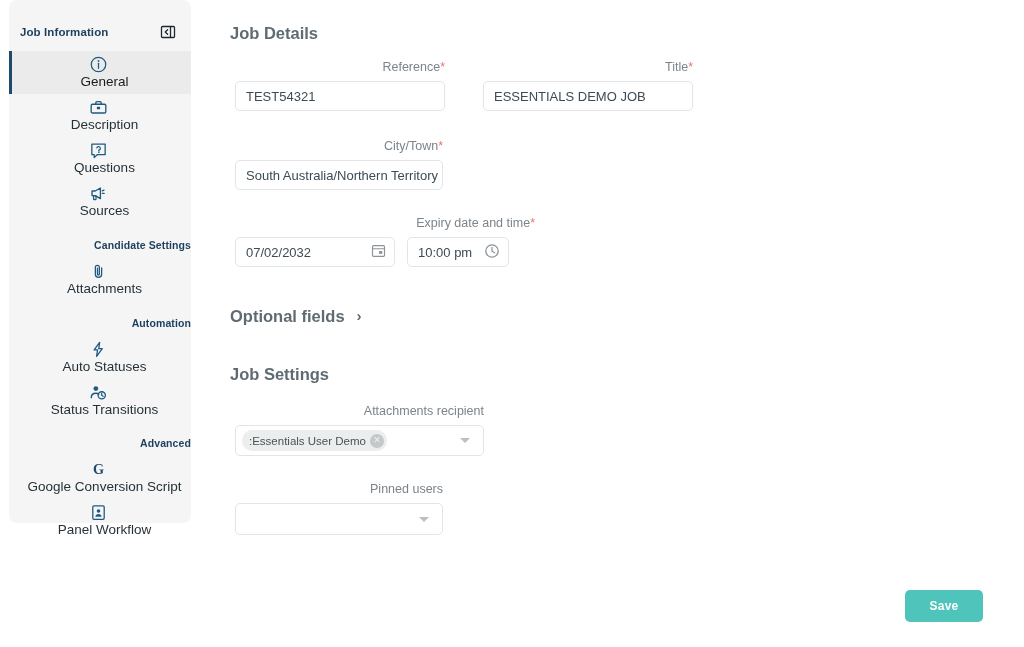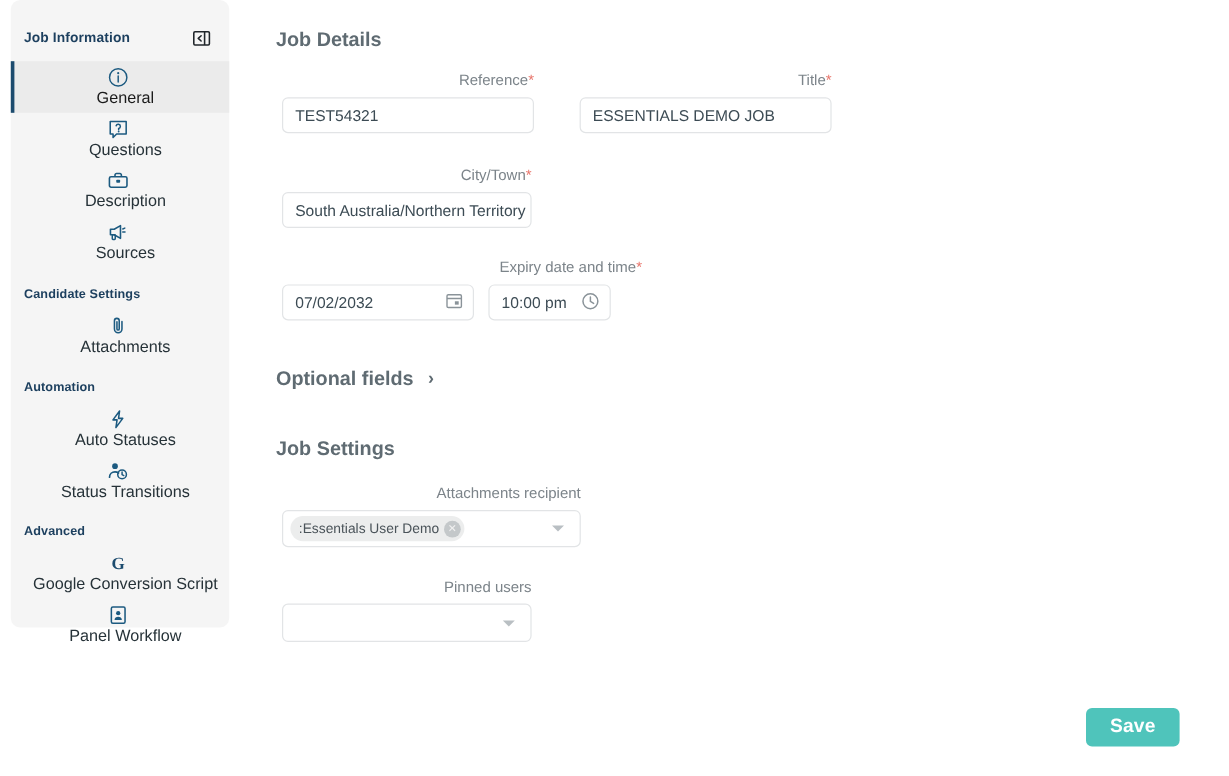--- a/index.html
+++ b/index.html
@@ -48,20 +48,21 @@
     justify-content: center;
     cursor: pointer;
   }
 
   .side-group-label {
     font-size: 10.5px;
     font-weight: bold;
     color: #1c3f5e;
     padding: 0 0 7px 11px;
     letter-spacing: 0.1px;
+    text-align: right;
   }
   .side-group-label.gap { padding-top: 16px; }
 
   .nav-item {
     display: flex;
     align-items: center;
     min-height: 38px;
     padding: 4px 8px 4px 11px;
     cursor: pointer;
     position: relative;
@@ -203,21 +204,21 @@
   #save-button {
     position: absolute;
     right: 41px;
     bottom: 25px;
     width: 78px;
     height: 32px;
     background: #4fc4bb;
     color: #ffffff;
     border: none;
     border-radius: 5px;
-    font-size: 16px;
+    font-size: 12px;
     font-weight: bold;
     font-family: "Liberation Sans", sans-serif;
     cursor: pointer;
     letter-spacing: 0.2px;
   }
 </style>
 </head>
 <body>
 
 <div id="sidebar">
@@ -241,37 +242,37 @@
           <circle cx="10" cy="6.3" r="0.95" fill="#1c5a80"></circle>
           <line x1="10" y1="8.8" x2="10" y2="14" stroke="#1c5a80" stroke-width="1.3" stroke-linecap="round"></line>
         </svg>
       </span>
       <span class="nav-label">General</span>
     </div>
 
     <div class="nav-item">
       <span class="nav-ico">
         <svg width="19" height="19" viewBox="0 0 20 20">
+          <rect x="2.3" y="6.6" width="15.4" height="9.2" rx="1.4" fill="none" stroke="#1c5a80" stroke-width="1.4"></rect>
+          <path d="M7.2 6.4 V5.1 a1.3 1.3 0 0 1 1.3-1.3 h3 a1.3 1.3 0 0 1 1.3 1.3 V6.4" fill="none" stroke="#1c5a80" stroke-width="1.4"></path>
+          <rect x="8.3" y="9.3" width="3.4" height="2.6" rx="0.7" fill="#1c5a80"></rect>
+        </svg>
+      </span>
+      <span class="nav-label">Description</span>
+    </div>
+
+    <div class="nav-item">
+      <span class="nav-ico">
+        <svg width="19" height="19" viewBox="0 0 20 20">
           <path d="M3 3.4 h14 v11 h-8.4 l-3.1 3.1 v-3.1 H3 z" fill="none" stroke="#1c5a80" stroke-width="1.35" stroke-linejoin="round"></path>
           <path d="M8.2 7.2 a1.9 1.9 0 1 1 2.2 2.4 v1.1" fill="none" stroke="#1c5a80" stroke-width="1.3" stroke-linecap="round"></path>
           <circle cx="10.4" cy="12.2" r="0.8" fill="#1c5a80"></circle>
         </svg>
       </span>
       <span class="nav-label">Questions</span>
-    </div>
-
-    <div class="nav-item">
-      <span class="nav-ico">
-        <svg width="19" height="19" viewBox="0 0 20 20">
-          <rect x="2.3" y="6.6" width="15.4" height="9.2" rx="1.4" fill="none" stroke="#1c5a80" stroke-width="1.4"></rect>
-          <path d="M7.2 6.4 V5.1 a1.3 1.3 0 0 1 1.3-1.3 h3 a1.3 1.3 0 0 1 1.3 1.3 V6.4" fill="none" stroke="#1c5a80" stroke-width="1.4"></path>
-          <rect x="8.3" y="9.3" width="3.4" height="2.6" rx="0.7" fill="#1c5a80"></rect>
-        </svg>
-      </span>
-      <span class="nav-label">Description</span>
     </div>
 
     <div class="nav-item">
       <span class="nav-ico">
         <svg width="19" height="19" viewBox="0 0 20 20">
           <path d="M3.2 7.4 h3.3 L12 4.2 v11.2 L6.5 12.2 H3.2 z" fill="none" stroke="#1c5a80" stroke-width="1.4" stroke-linejoin="round"></path>
           <rect x="4.8" y="12.2" width="2.6" height="4.2" rx="0.6" fill="none" stroke="#1c5a80" stroke-width="1.3"></rect>
           <line x1="14" y1="7.2" x2="15.8" y2="6.4" stroke="#1c5a80" stroke-width="1.3" stroke-linecap="round"></line>
           <line x1="14" y1="9.8" x2="16" y2="9.8" stroke="#1c5a80" stroke-width="1.3" stroke-linecap="round"></line>
         </svg>

